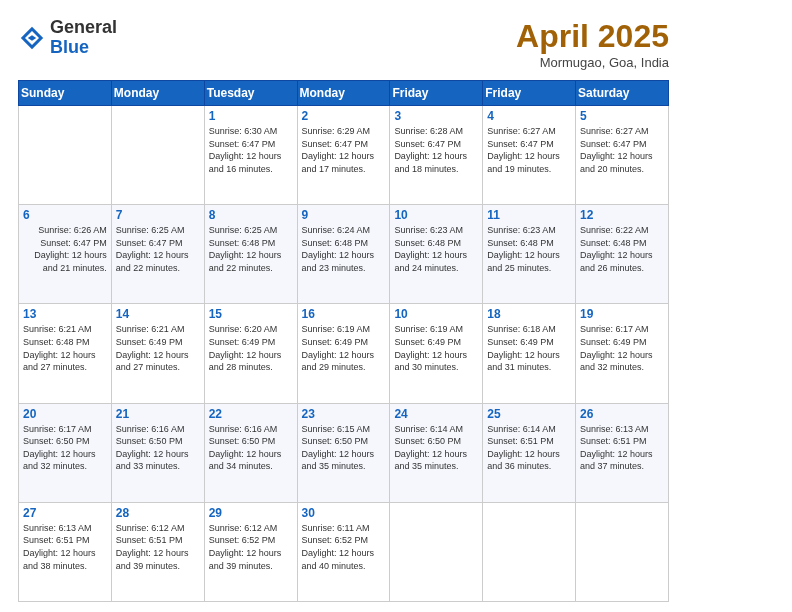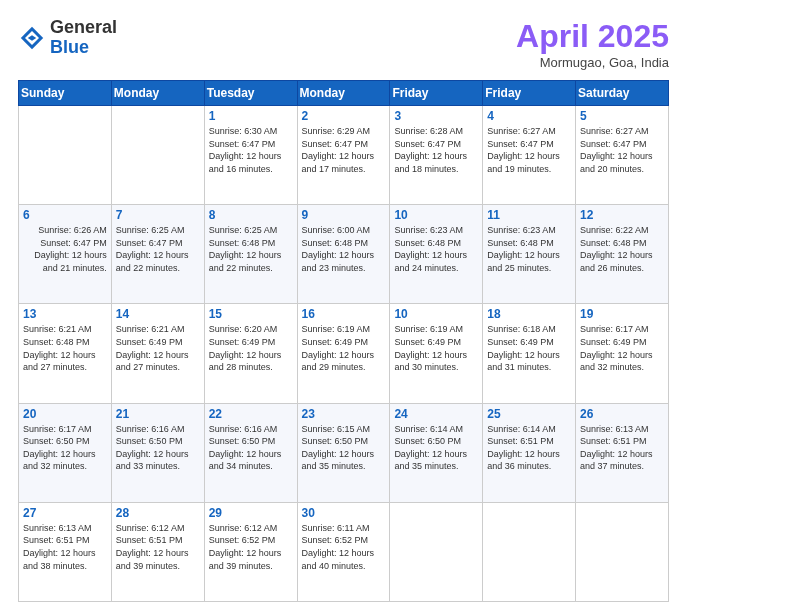--- a/index.html
+++ b/index.html
@@ -46,21 +46,21 @@
       width: 28px;
       height: 28px;
       margin-right: 4px;
     }
     .title-block {
       text-align: right;
     }
     .title-month {
       font-size: 32px;
       font-weight: bold;
-      color: #8b5cf6;
+      color: #a16207;
     }
     .title-location {
       font-size: 13px;
       color: #444;
     }
     .calendar {
       flex: 1;
       border: 1px solid #ccc;
       border-collapse: collapse;
       width: 100%;
@@ -191,21 +191,21 @@
 Daylight: 12 hours and 22 minutes.</div>
           </td>
           <td>
             <span class="day-num">8</span>
             <div class="day-info" style="white-space: pre-line;">Sunrise: 6:25 AM
 Sunset: 6:48 PM
 Daylight: 12 hours and 22 minutes.</div>
           </td>
           <td>
             <span class="day-num">9</span>
-            <div class="day-info" style="white-space: pre-line;">Sunrise: 6:00 AM
+            <div class="day-info" style="white-space: pre-line;">Sunrise: 6:24 AM
 Sunset: 6:48 PM
 Daylight: 12 hours and 23 minutes.</div>
           </td>
           <td>
             <span class="day-num">10</span>
             <div class="day-info" style="white-space: pre-line;">Sunrise: 6:23 AM
 Sunset: 6:48 PM
 Daylight: 12 hours and 24 minutes.</div>
           </td>
           <td>

